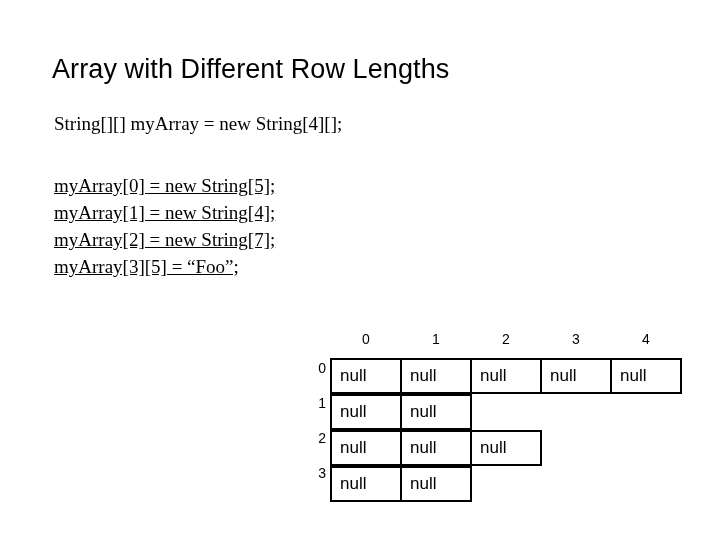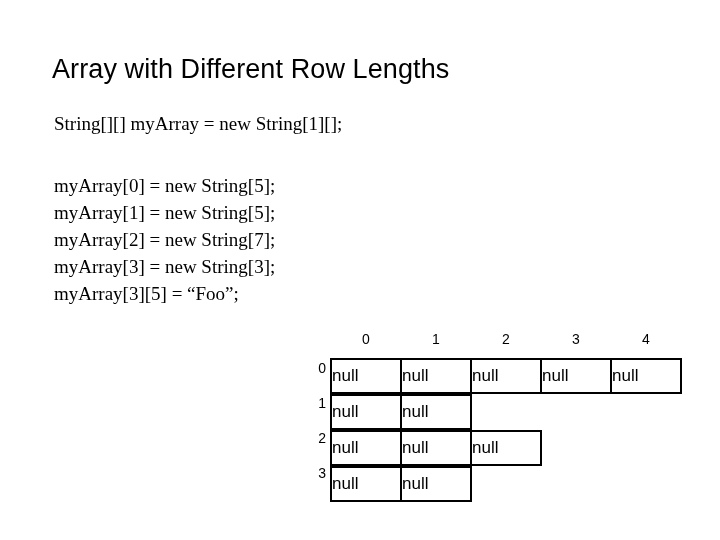--- a/index.html
+++ b/index.html
@@ -43,21 +43,21 @@
   .code-block {
     position: absolute;
     left: 30px;
     font-family: "Liberation Serif", serif;
     font-size: 19px;
     line-height: 27px;
     color: #000000;
     white-space: nowrap;
   }
   #code-decl { top: 110px; }
-  #code-assign { top: 172px; }
+  #code-assign { top: 172px; text-decoration: underline; }
   .code-line { display: block; height: 27px; }
 
   
   #array-figure {
     position: absolute;
     left: 282px;
     top: 330px;
     width: 400px;
     height: 180px;
   }
@@ -110,43 +110,43 @@
   }
   .grid-cell {
     box-sizing: border-box;
     width: 72px;
     height: 36px;
     border: 2px solid #000000;
     margin-right: -2px;
     margin-bottom: -2px;
     display: flex;
     align-items: center;
+    padding-left: 8px;
     font-family: "Liberation Sans", sans-serif;
     font-size: 17px;
     line-height: 20px;
     color: #000000;
     background: #ffffff;
   }
 </style>
 </head>
 <body>
 
 <div id="slide">
 
   <h1 id="slide-title">Array with Different Row Lengths</h1>
 
   <div class="code-block" id="code-decl">
-    <span class="code-line">String[][] myArray = new String[1][];</span>
+    <span class="code-line">String[][] myArray = new String[4][];</span>
   </div>
 
   <div class="code-block" id="code-assign">
     <span class="code-line">myArray[0] = new String[5];</span>
-    <span class="code-line">myArray[1] = new String[5];</span>
+    <span class="code-line">myArray[1] = new String[4];</span>
     <span class="code-line">myArray[2] = new String[7];</span>
-    <span class="code-line">myArray[3] = new String[3];</span>
     <span class="code-line">myArray[3][5] = “Foo”;</span>
   </div>
 
   <div id="array-figure">
 
     <div id="col-headers">
       <span class="col-header" style="left:0px;">0</span>
       <span class="col-header" style="left:70px;">1</span>
       <span class="col-header" style="left:140px;">2</span>
       <span class="col-header" style="left:210px;">3</span>

